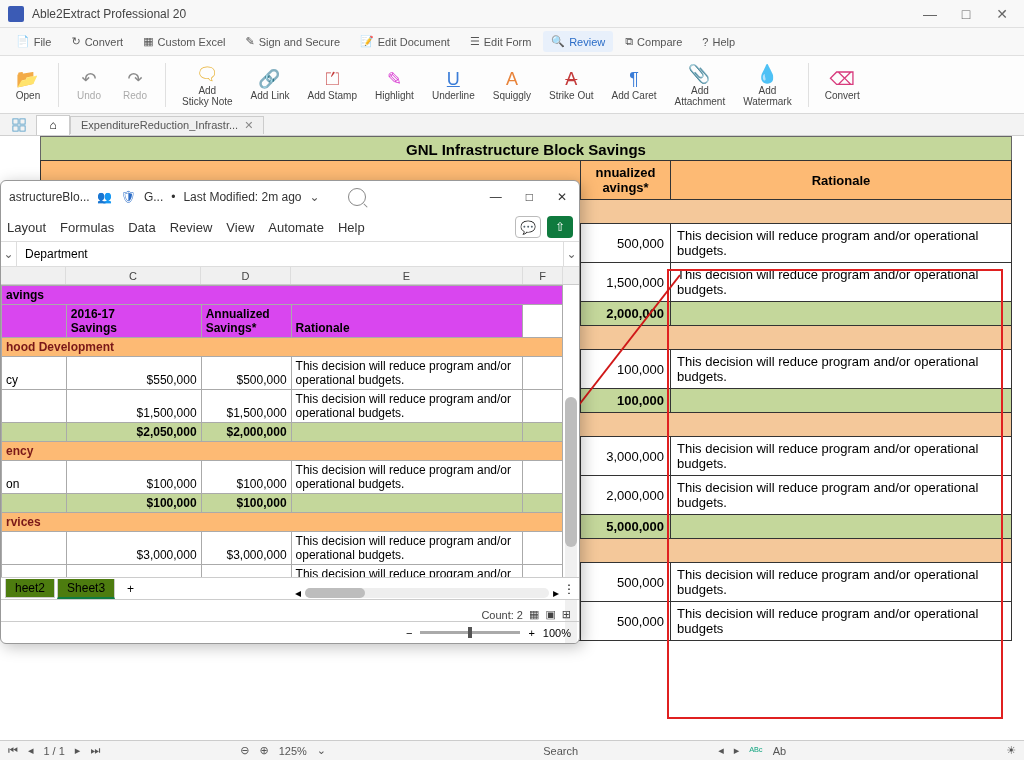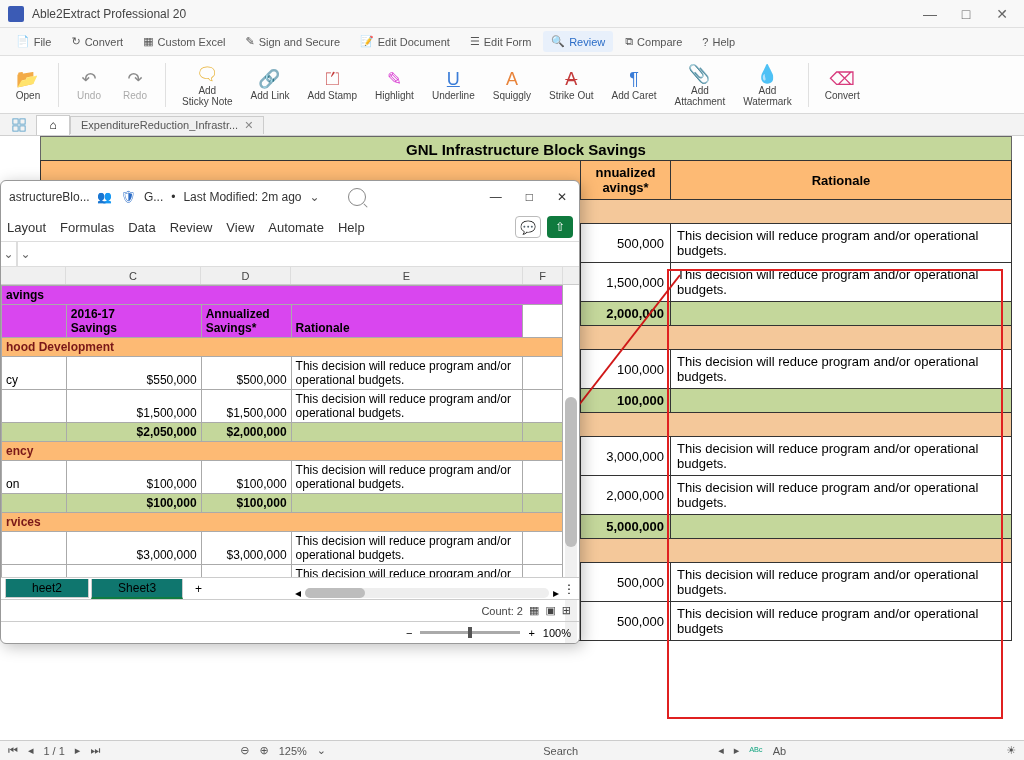--- a/index.html
+++ b/index.html
@@ -67,23 +67,23 @@
   .col-h { border-right: 1px solid #ddd; text-align: center; line-height: 18px; }
   
   .excel-table { border-collapse: collapse; width: 562px; }
   .excel-table td { border: 1px solid #aaa; padding: 2px 4px; font-size: 12px; vertical-align: bottom; height: 18px; }
   .excel-table .eh { background:#d946ef; font-weight:bold; }
   .excel-table .section td { background:#fdba74; font-weight:bold; color:#7a1818; }
   .excel-table .subg td { background:#c4d79b; font-weight:bold; text-align:right; }
   .excel-table .num { text-align:right; }
   
   .excel-sheets { position: absolute; bottom: 44px; left: 0; right: 0; height: 22px; border-top: 1px solid #ccc; display: flex; align-items: center; padding: 0 4px; gap: 2px; font-size: 12px; background:#fff;}
-  .sheet-tab { padding: 2px 26px; border: 1px solid #ccc; border-top:none; background:#0f766e; }
+  .sheet-tab { padding: 2px 9px; border: 1px solid #ccc; border-top:none; background:#4d7c0f; }
   .sheet-tab.active { border-bottom: 2px solid #107c41; font-weight:500;}
-  .excel-status { position:absolute; bottom: 22px; left:0; right:0; height:22px; border-top:1px solid #ccc; display:flex; align-items:center; padding: 0 8px; font-size:11px; color:#444; gap:6px;}
+  .excel-status { position:absolute; bottom: 22px; left:0; right:0; height:22px; border-top:1px solid #ccc; display:flex; align-items:flex-end; padding: 0 8px; font-size:11px; color:#444; gap:6px;}
   .excel-viewbar { position:absolute; bottom:0; left:0; right:0; height:22px; border-top:1px solid #ccc; display:flex; align-items:center; justify-content:flex-end; padding: 0 8px; gap:8px; font-size:11px;}
   .zoom-slider { width: 100px; height: 3px; background: #aaa; position: relative; }
   .zoom-thumb { position:absolute; top:-4px; left:48px; width:4px; height:11px; background:#555;}
   
   
   .arrow { position:absolute; pointer-events:none; }
   
   
   .main-status { position:absolute; bottom:0; left:0; right:0; height:20px; background:#f4f4f4; border-top:1px solid #ccc; display:flex; align-items:center; padding:0 8px; font-size:11px; color:#555; gap:10px;}
   .main-status .spacer { flex:1; }
@@ -347,20 +347,21 @@
     <span>View</span>
     <span>Automate</span>
     <span>Help</span>
     <div class="right">
       <div class="comment-btn">💬</div>
       <div class="share-btn">⇧</div>
     </div>
   </div>
   <div class="namebox-row">
     <div class="namebox-dd">⌄</div>
+    <input class="namebox-input" value="Department" style="">
     <div class="namebox-end">⌄</div>
   </div>
 
   <div class="excel-grid">
     <div class="col-headers">
       <div class="col-h" style="width:65px"></div>
       <div class="col-h" style="width:135px">C</div>
       <div class="col-h" style="width:90px">D</div>
       <div class="col-h" style="width:232px">E</div>
       <div class="col-h" style="width:40px">F</div>

